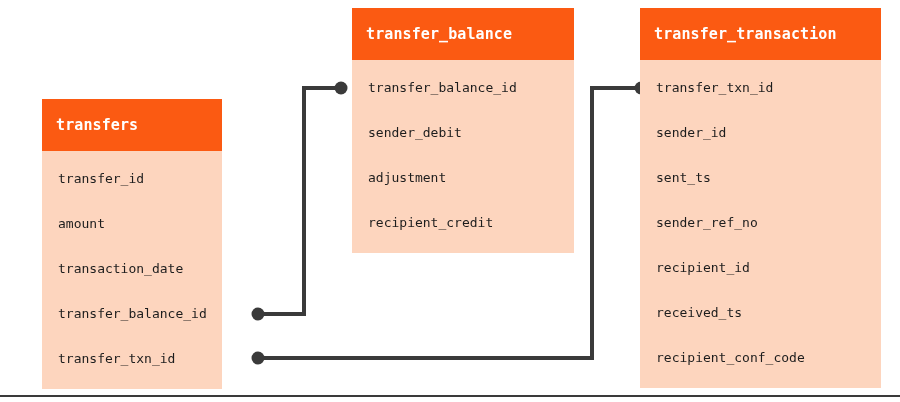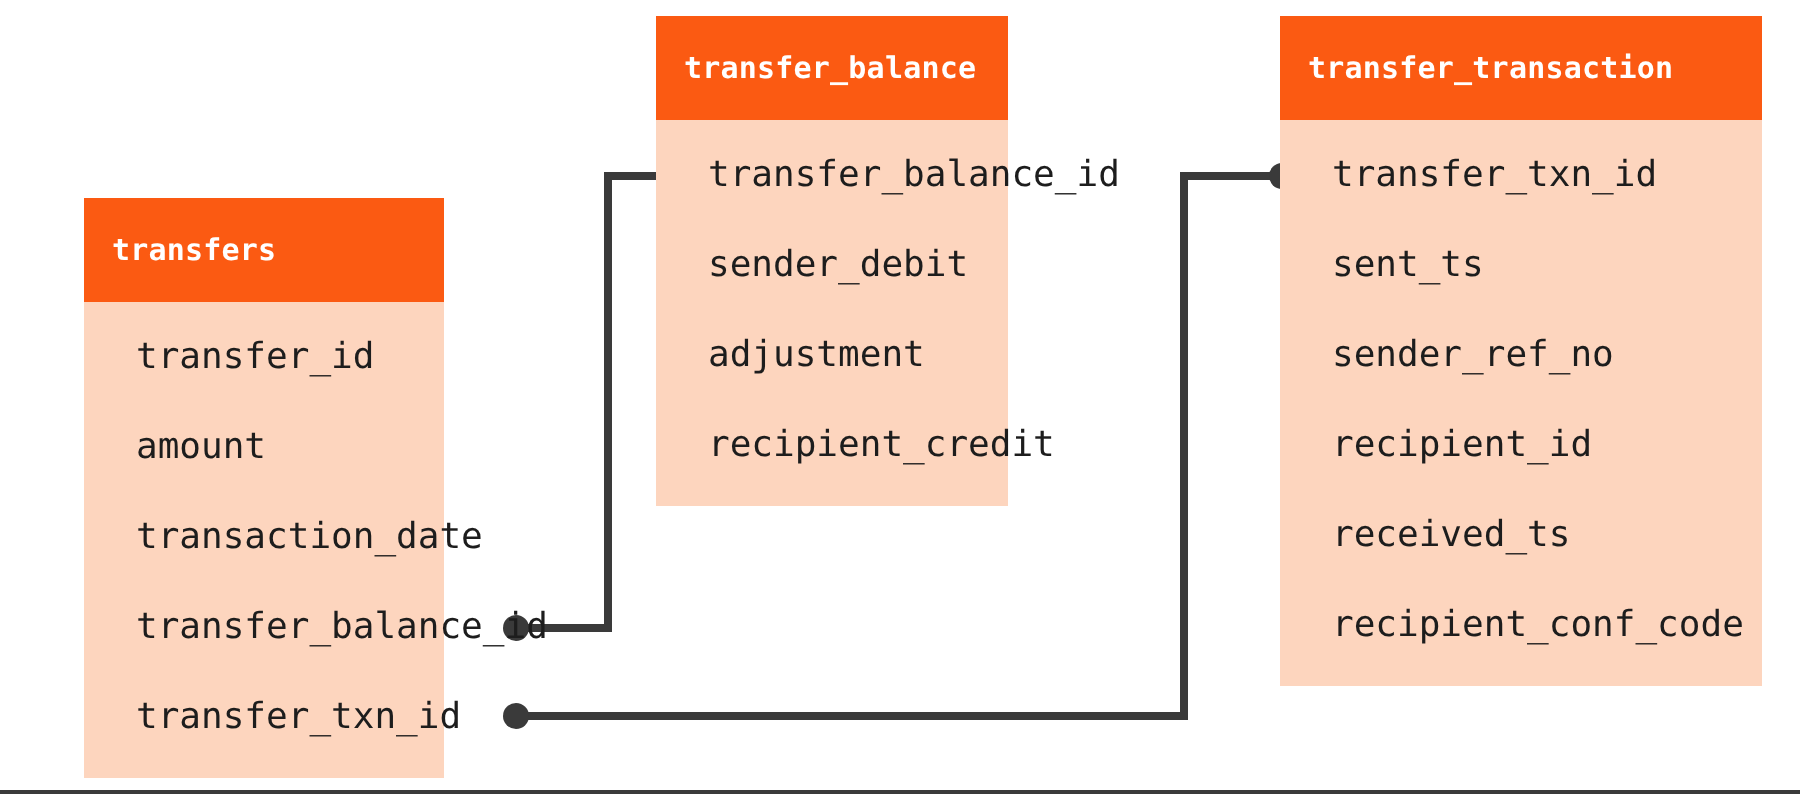--- a/index.html
+++ b/index.html
@@ -46,31 +46,31 @@
     font-weight: bold;
     letter-spacing: 0.1px;
     white-space: nowrap;
   }
   .entity-fields {
     padding: 14px 0 16px 0;
   }
   .field {
     height: 28px;
     line-height: 28px;
-    padding-left: 26px;
-    font-size: 18px;
+    padding-left: 16px;
+    font-size: 13px;
     color: #1d1d1d;
     white-space: nowrap;
   }
   .field + .field {
     margin-top: 17px;
   }
   
   #entity-transfers          { left: 42px;  top: 99px; width: 180px; }
-  #entity-transfer-balance   { left: 328px; top: 8px;  width: 176px; }
+  #entity-transfer-balance   { left: 352px; top: 8px;  width: 222px; }
   #entity-transfer-transaction { left: 640px; top: 8px; width: 241px; }
 
   
   #bottom-rule {
     position: absolute;
     left: 0;
     top: 395px;
     width: 900px;
     height: 2px;
     background: #3a3a3a;
@@ -118,20 +118,21 @@
       <div class="field">recipient_credit</div>
     </div>
   </div>
 
   <div class="entity" id="entity-transfer-transaction">
     <div class="entity-header">
       <span class="entity-title">transfer_transaction</span>
     </div>
     <div class="entity-fields">
       <div class="field">transfer_txn_id</div>
+      <div class="field">sender_id</div>
       <div class="field">sent_ts</div>
       <div class="field">sender_ref_no</div>
       <div class="field">recipient_id</div>
       <div class="field">received_ts</div>
       <div class="field">recipient_conf_code</div>
     </div>
   </div>
 
   <div id="bottom-rule"></div>
 

